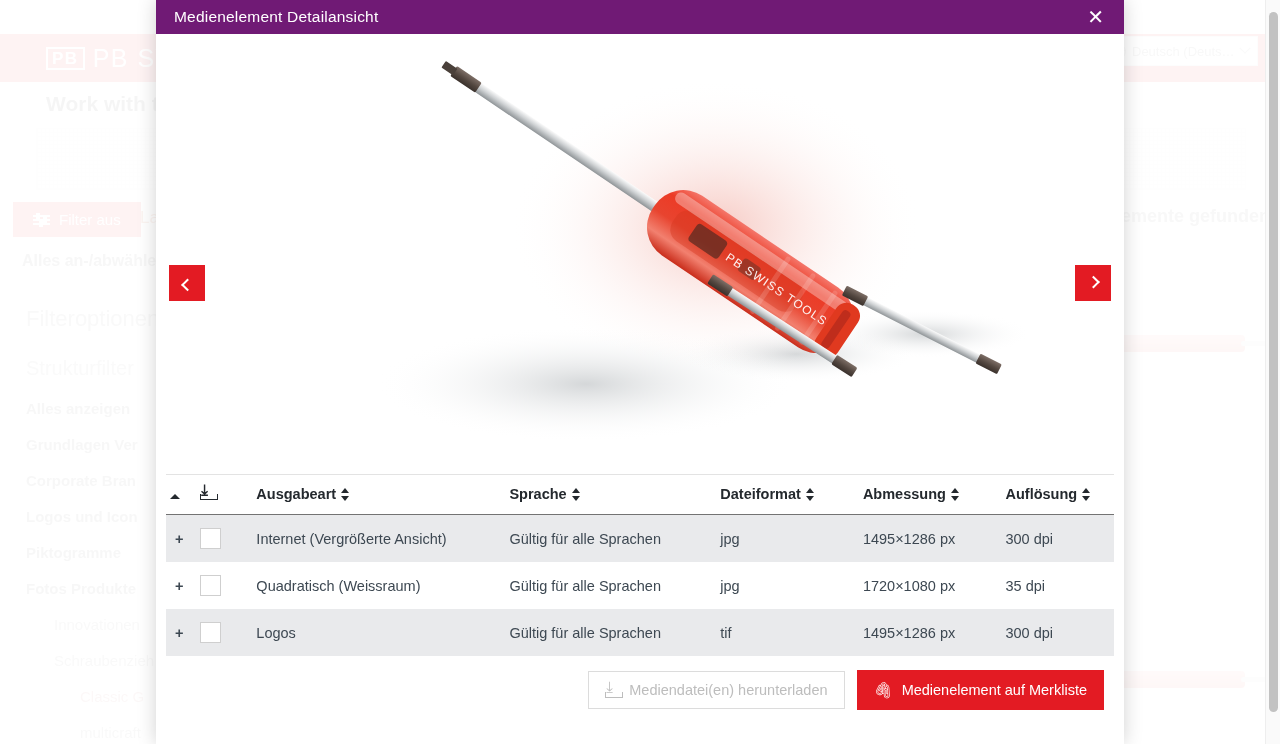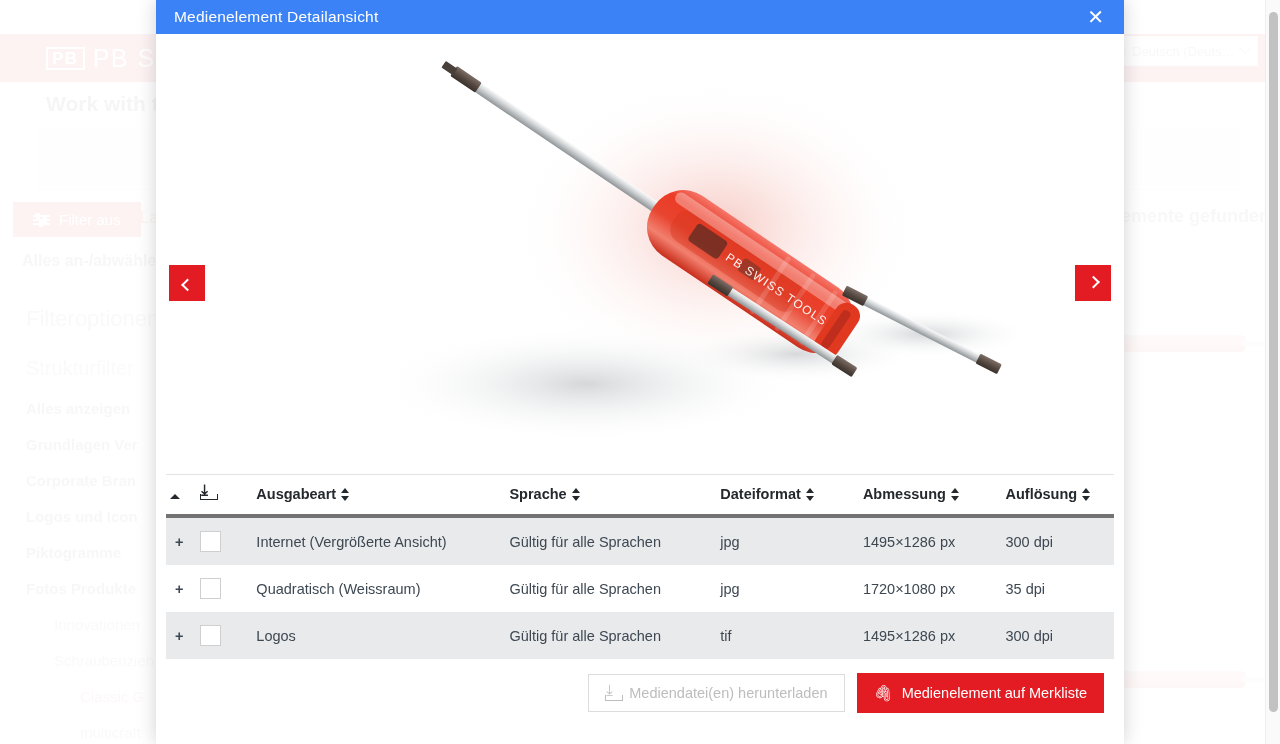--- a/index.html
+++ b/index.html
@@ -144,21 +144,21 @@
 
   #modal {
     position: absolute; left: 156px; top: 0;
     width: 968px; height: 744px;
     background: #ffffff;
     box-shadow: 0 0 18px rgba(0,0,0,0.18);
     display: flex; flex-direction: column;
   }
 
   #modal-header {
-    height: 34px; background: #3b82f6; color: #fff;
+    height: 34px; background: #701a75; color: #fff;
     display: flex; align-items: center; flex: none;
     padding: 0 14px 0 18px;
   }
   #modal-title { font-size: 15.5px; font-weight: 400; letter-spacing: .2px; }
   #modal-close {
     margin-left: auto; font-size: 20px; line-height: 1; cursor: pointer;
     padding: 2px 6px; color: #fff; font-weight: 300;
   }
 
   
@@ -190,21 +190,21 @@
   #media-heading {
     font-size: 19px; color: #444; font-weight: 400;
     padding: 10px 0 12px 1px;
   }
 
   table#media-table { width: 100%; border-collapse: collapse; table-layout: fixed; }
   table#media-table thead th {
     text-align: left; font-size: 14.5px; font-weight: 700; color: #24292e;
     padding: 10px 4px 11px 4px;
     border-top: 1px solid #e3e3e3;
-    border-bottom: 4px solid #737373;
+    border-bottom: 1px solid #737373;
     white-space: nowrap;
   }
   .col-plus  { width: 30px; }
   .col-chk   { width: 56px; }
   .col-out   { width: 252px; }
   .col-lang  { width: 210px; margin-left: 23px; }
   .col-fmt   { width: 142px; }
   .col-dim   { width: 142px; }
   .col-res   { width: 112px; }
 

